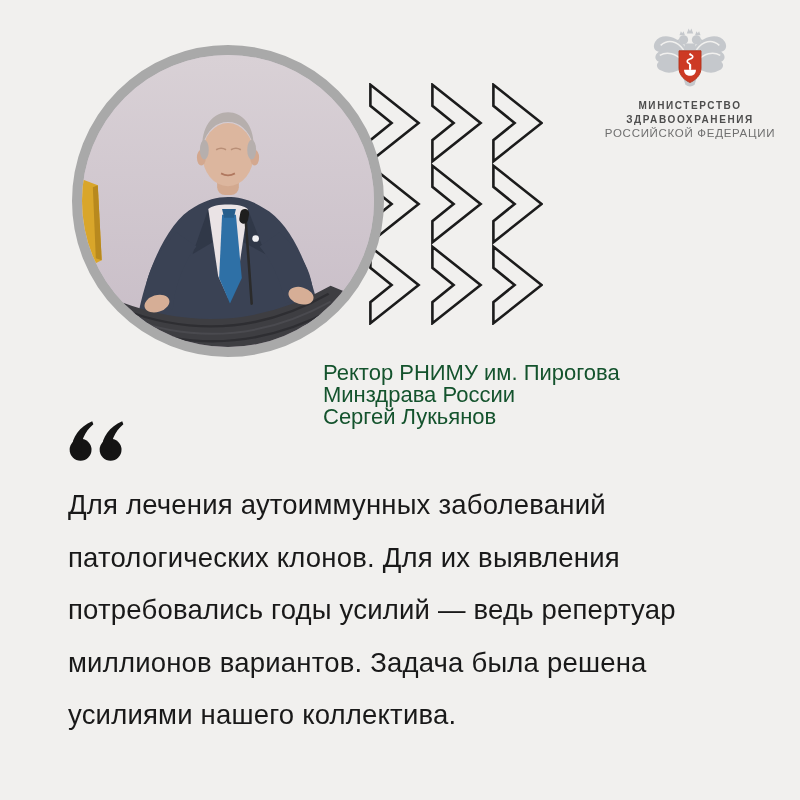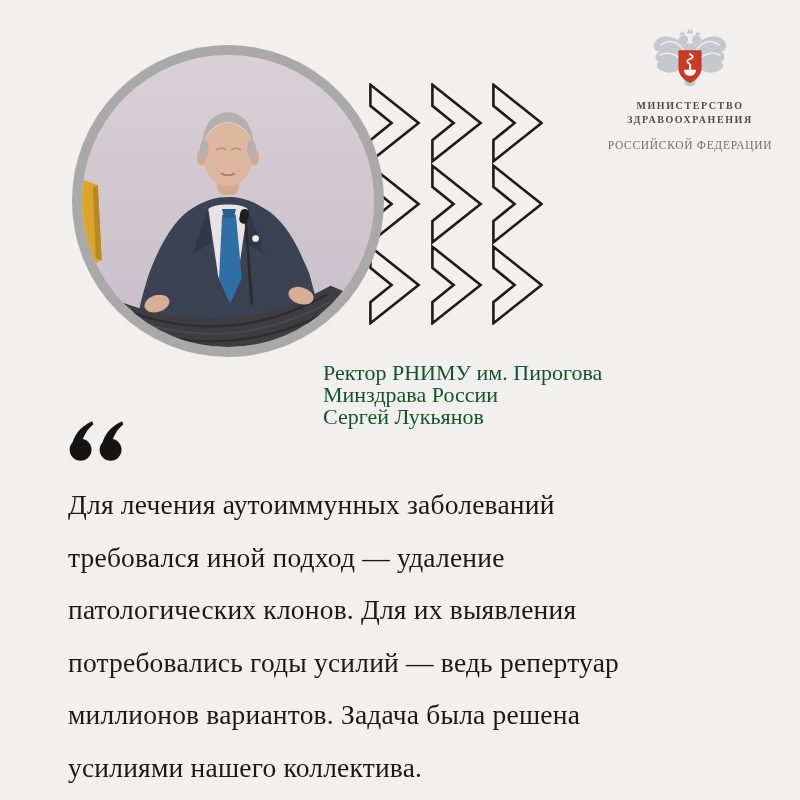--- a/index.html
+++ b/index.html
@@ -1,37 +1,37 @@
 <!DOCTYPE html>
 <html><head>
 <meta charset="utf-8">
 <style>
   html,body{margin:0;padding:0;background:#e8e8e8;}
   #card{
     position:relative;
     width:800px;height:800px;
     background:#f1f0ee;
     overflow:hidden;
-    font-family:Liberation Serif, serif;
+    font-family:Liberation Sans, sans-serif;
   }
   
   #chevrons{position:absolute;left:369px;top:83px;z-index:1;}
   
   #photo-ring{
     position:absolute;left:72px;top:45px;z-index:2;
     width:292px;height:292px;
     border:10px solid #a9a9a9;border-radius:50%;
     overflow:hidden;background:#cdc4cd;
   }
   #photo-ring svg{display:block;}
   
   #ministry{position:absolute;left:590px;top:27px;width:200px;text-align:center;z-index:3;}
   #ministry .emblem{display:block;margin:0 auto 6px auto;}
   .min-line{color:#4d4d4d;font-weight:bold;font-size:10px;letter-spacing:1.6px;line-height:13.5px;}
-  .min-line3{color:#6f6f6f;font-weight:normal;font-size:11.5px;letter-spacing:0.7px;line-height:14px;margin-top:12px;}
+  .min-line3{color:#6f6f6f;font-weight:normal;font-size:11.5px;letter-spacing:0.7px;line-height:14px;}
   
   #caption{position:absolute;left:323px;top:362px;z-index:3;}
   .cap-line{font-size:22px;line-height:22px;color:#14532d;white-space:nowrap;}
   
   #quote-mark{position:absolute;left:68px;top:421px;z-index:3;}
   #quote-text{position:absolute;left:68px;top:472px;width:690px;z-index:3;}
   .q-line{
     font-size:27.5px;line-height:38.6px;color:#191919;
     letter-spacing:0.2px;white-space:nowrap;margin-top:14px;
   }
@@ -163,20 +163,19 @@
     <g fill="#141414">
       <circle cx="13" cy="29.5" r="11.3"></circle>
       <path d="M25,0 C12,5.5 4,16.5 4,28.5 L13.5,32 C12.8,21.5 17,11 26.2,3.2 Z"></path>
       <circle cx="44" cy="29.5" r="11.3"></circle>
       <path d="M56,0 C43,5.5 35,16.5 35,28.5 L44.5,32 C43.8,21.5 48,11 57.2,3.2 Z"></path>
     </g>
   </svg>
 
   <div id="quote-text">
     <div class="q-line">Для лечения аутоиммунных заболеваний</div>
-    <div class="q-line">требовался иной подход — удаление</div>
     <div class="q-line">патологических клонов. Для их выявления</div>
     <div class="q-line">потребовались годы усилий — ведь репертуар</div>
     <div class="q-line">миллионов вариантов. Задача была решена</div>
     <div class="q-line">усилиями нашего коллектива.</div>
   </div>
 
 </div>
 
 </body></html>

